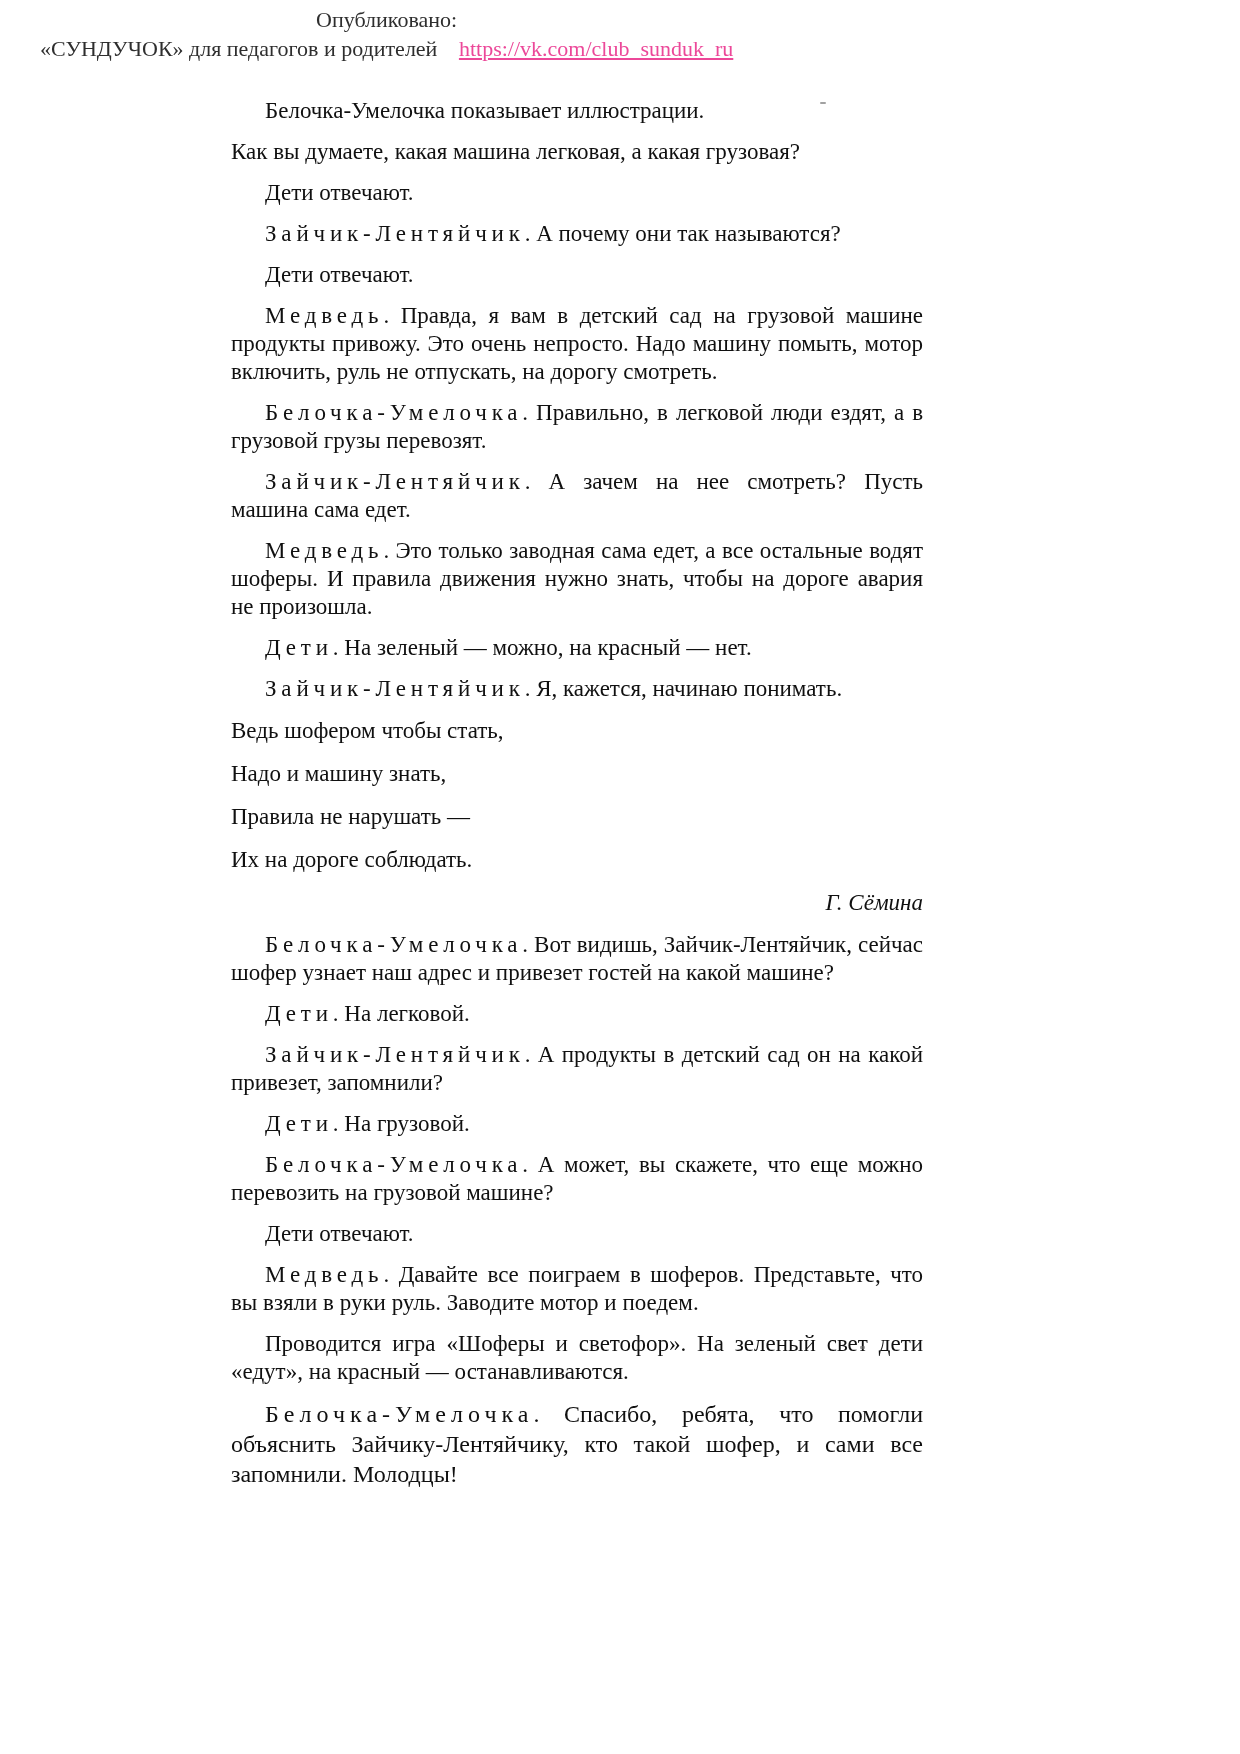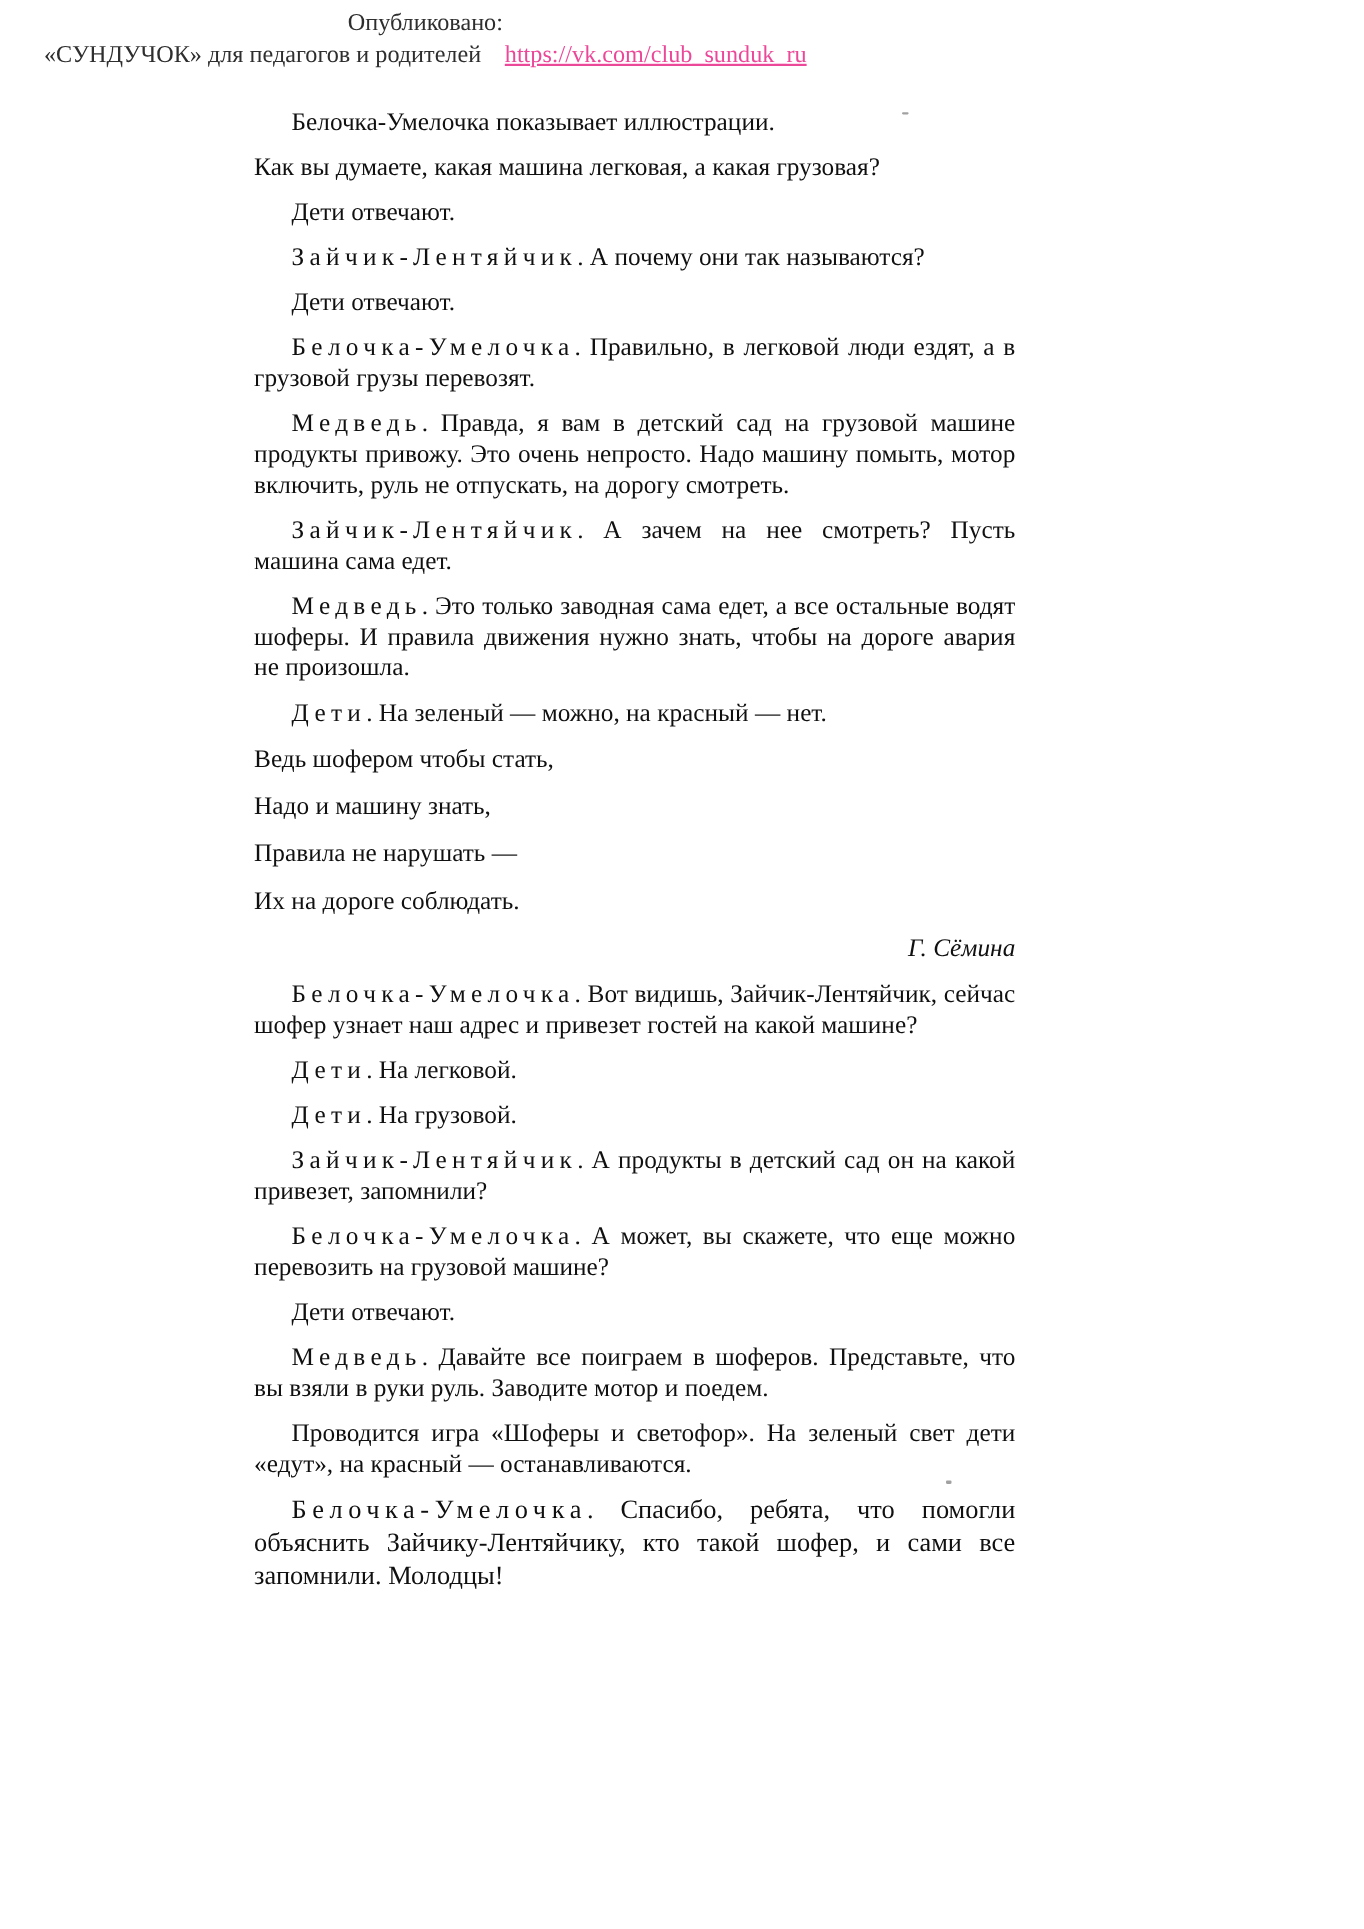--- a/index.html
+++ b/index.html
@@ -92,34 +92,35 @@
     <a class="source-link" href="#" style="color: #ec4899; margin-left: 16px;">https://vk.com/club_sunduk_ru</a>
   </div>
 </div>
 
 <div class="body-col">
     <p class="stage">Белочка-Умелочка показывает иллюстрации.</p>
     <p class="flush gap">Как вы думаете, какая машина легковая, а какая грузовая?</p>
     <p class="note gap">Дети отвечают.</p>
     <p class="dlg gap"><span class="speaker">Зайчик-Лентяйчик</span>. А почему они так называются?</p>
     <p class="note gap">Дети отвечают.</p>
+    <p class="dlg"><span class="speaker">Медведь</span>. Правда, я вам в детский сад на грузовой машине продукты привожу. Это очень непросто. Надо машину помыть, мотор включить, руль не отпускать, на дорогу смотреть.</p>
     <p class="dlg gap"><span class="speaker">Белочка-Умелочка</span>. Правильно, в легковой люди ездят, а в грузовой грузы перевозят.</p>
-    <p class="dlg"><span class="speaker">Медведь</span>. Правда, я вам в детский сад на грузовой машине продукты привожу. Это очень непросто. Надо машину помыть, мотор включить, руль не отпускать, на дорогу смотреть.</p>
     <p class="dlg"><span class="speaker">Зайчик-Лентяйчик</span>. А зачем на нее смотреть? Пусть машина сама едет.</p>
     <p class="dlg"><span class="speaker">Медведь</span>. Это только заводная сама едет, а все остальные водят шоферы. И правила движения нужно знать, чтобы на дороге авария не произошла.</p>
     <p class="dlg"><span class="speaker">Дети</span>. На зеленый — можно, на красный — нет.</p>
+    <p class="dlg"><span class="speaker">Зайчик-Лентяйчик</span>. Я, кажется, начинаю понимать.</p>
     <p class="poem-line poem-first">Ведь шофером чтобы стать,</p>
     <p class="poem-line">Надо и машину знать,</p>
     <p class="poem-line">Правила не нарушать —</p>
     <p class="poem-line">Их на дороге соблюдать.</p>
     <p class="poem-author">Г. Сёмина</p>
     <p class="dlg gap"><span class="speaker">Белочка-Умелочка</span>. Вот видишь, Зайчик-Лентяйчик, сейчас шофер узнает наш адрес и привезет гостей на какой машине?</p>
     <p class="dlg"><span class="speaker">Дети</span>. На легковой.</p>
+    <p class="dlg"><span class="speaker">Зайчик-Лентяйчик</span>. А продукты в детский сад он на какой привезет, запомнили?</p>
     <p class="dlg"><span class="speaker">Дети</span>. На грузовой.</p>
-    <p class="dlg"><span class="speaker">Зайчик-Лентяйчик</span>. А продукты в детский сад он на какой привезет, запомнили?</p>
     <p class="dlg"><span class="speaker">Белочка-Умелочка</span>. А может, вы скажете, что еще можно перевозить на грузовой машине?</p>
     <p class="note gap">Дети отвечают.</p>
     <p class="dlg gap"><span class="speaker">Медведь</span>. Давайте все поиграем в шоферов. Представьте, что вы взяли в руки руль. Заводите мотор и поедем.</p>
     <p class="stage gap">Проводится игра «Шоферы и светофор». На зеленый свет дети «едут», на красный — останавливаются.</p>
     <p class="dlg gap-xl last"><span class="speaker">Белочка-Умелочка</span>. Спасибо, ребята, что помогли объяснить Зайчику-Лентяйчику, кто такой шофер, и сами все запомнили. Молодцы!</p>
   </div>
 
 <div class="speck speck-1"></div>
 <div class="speck speck-2"></div>
 

